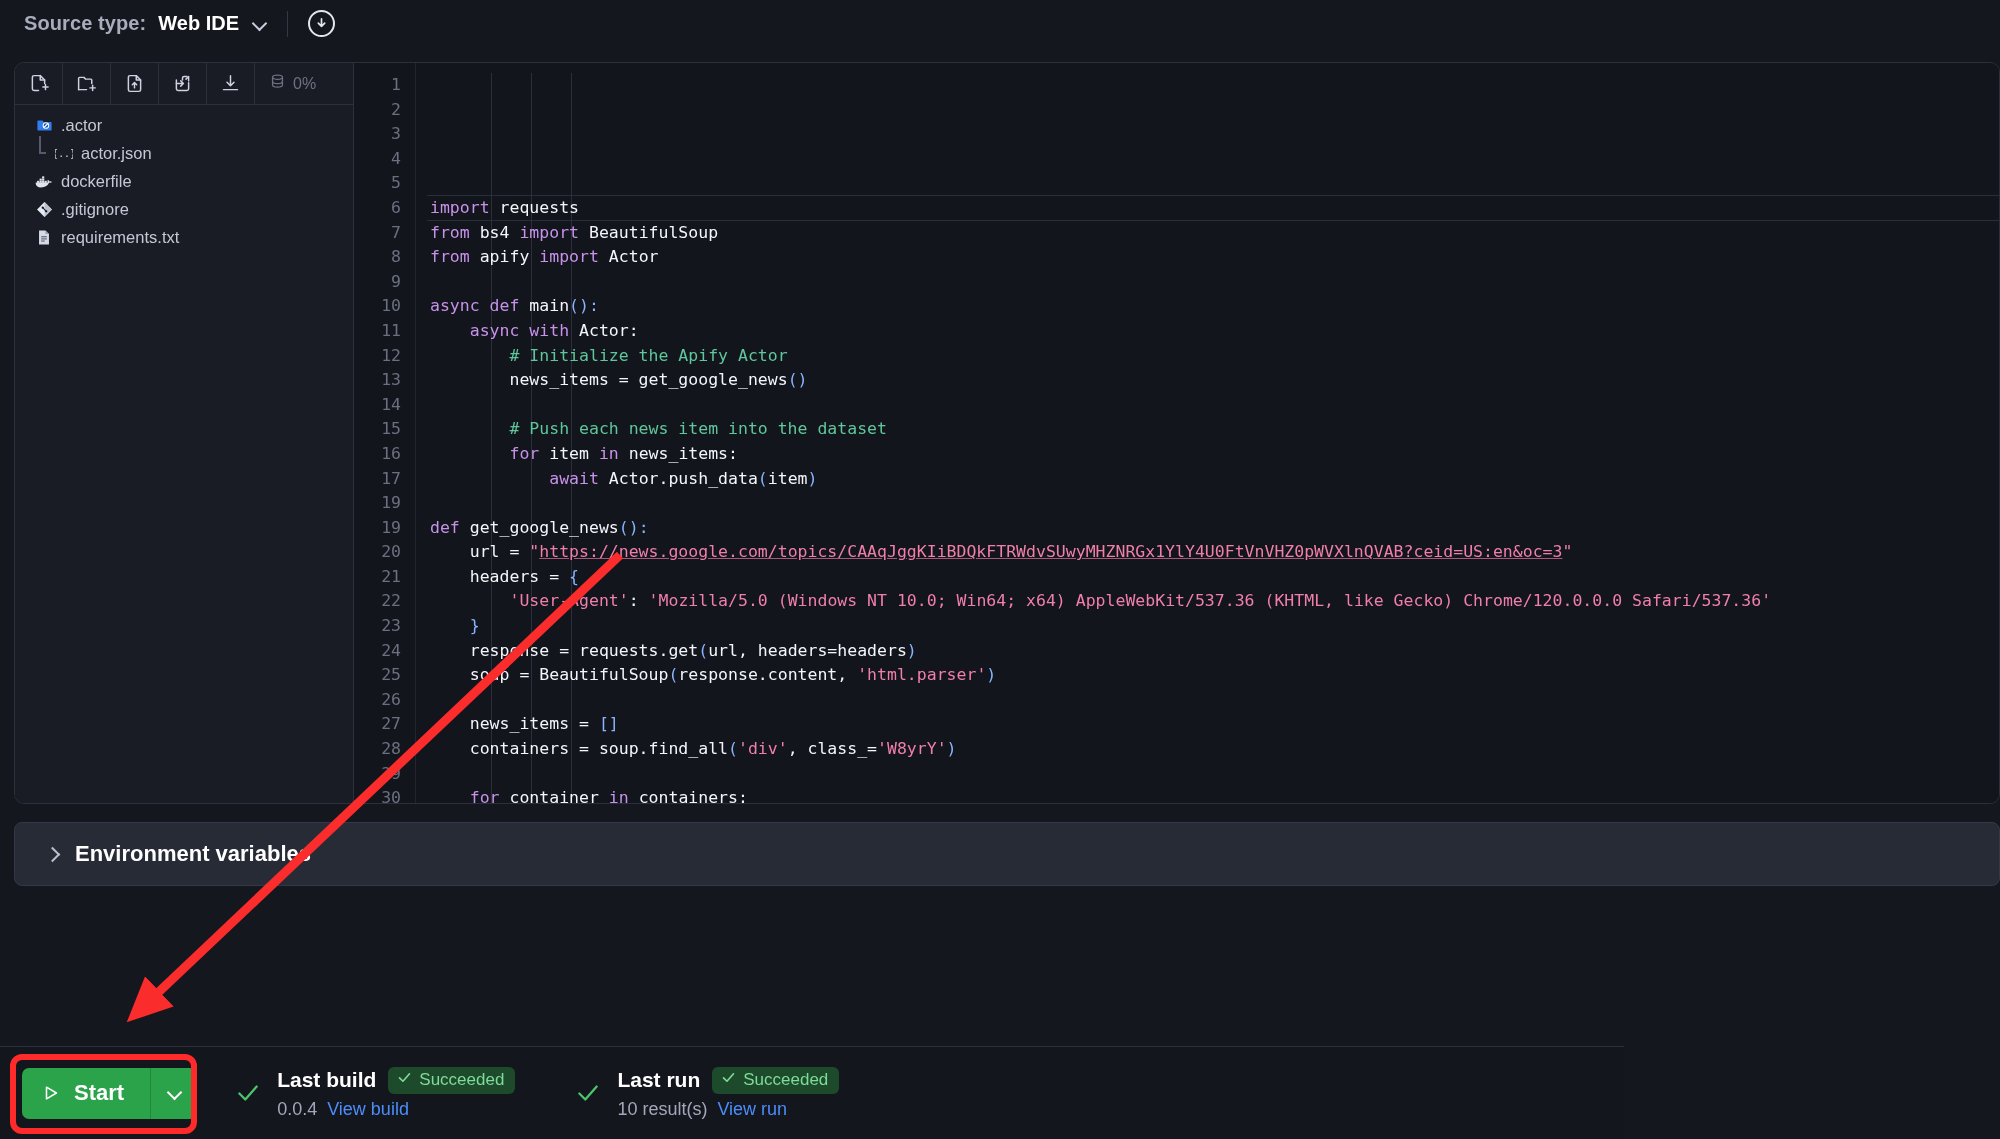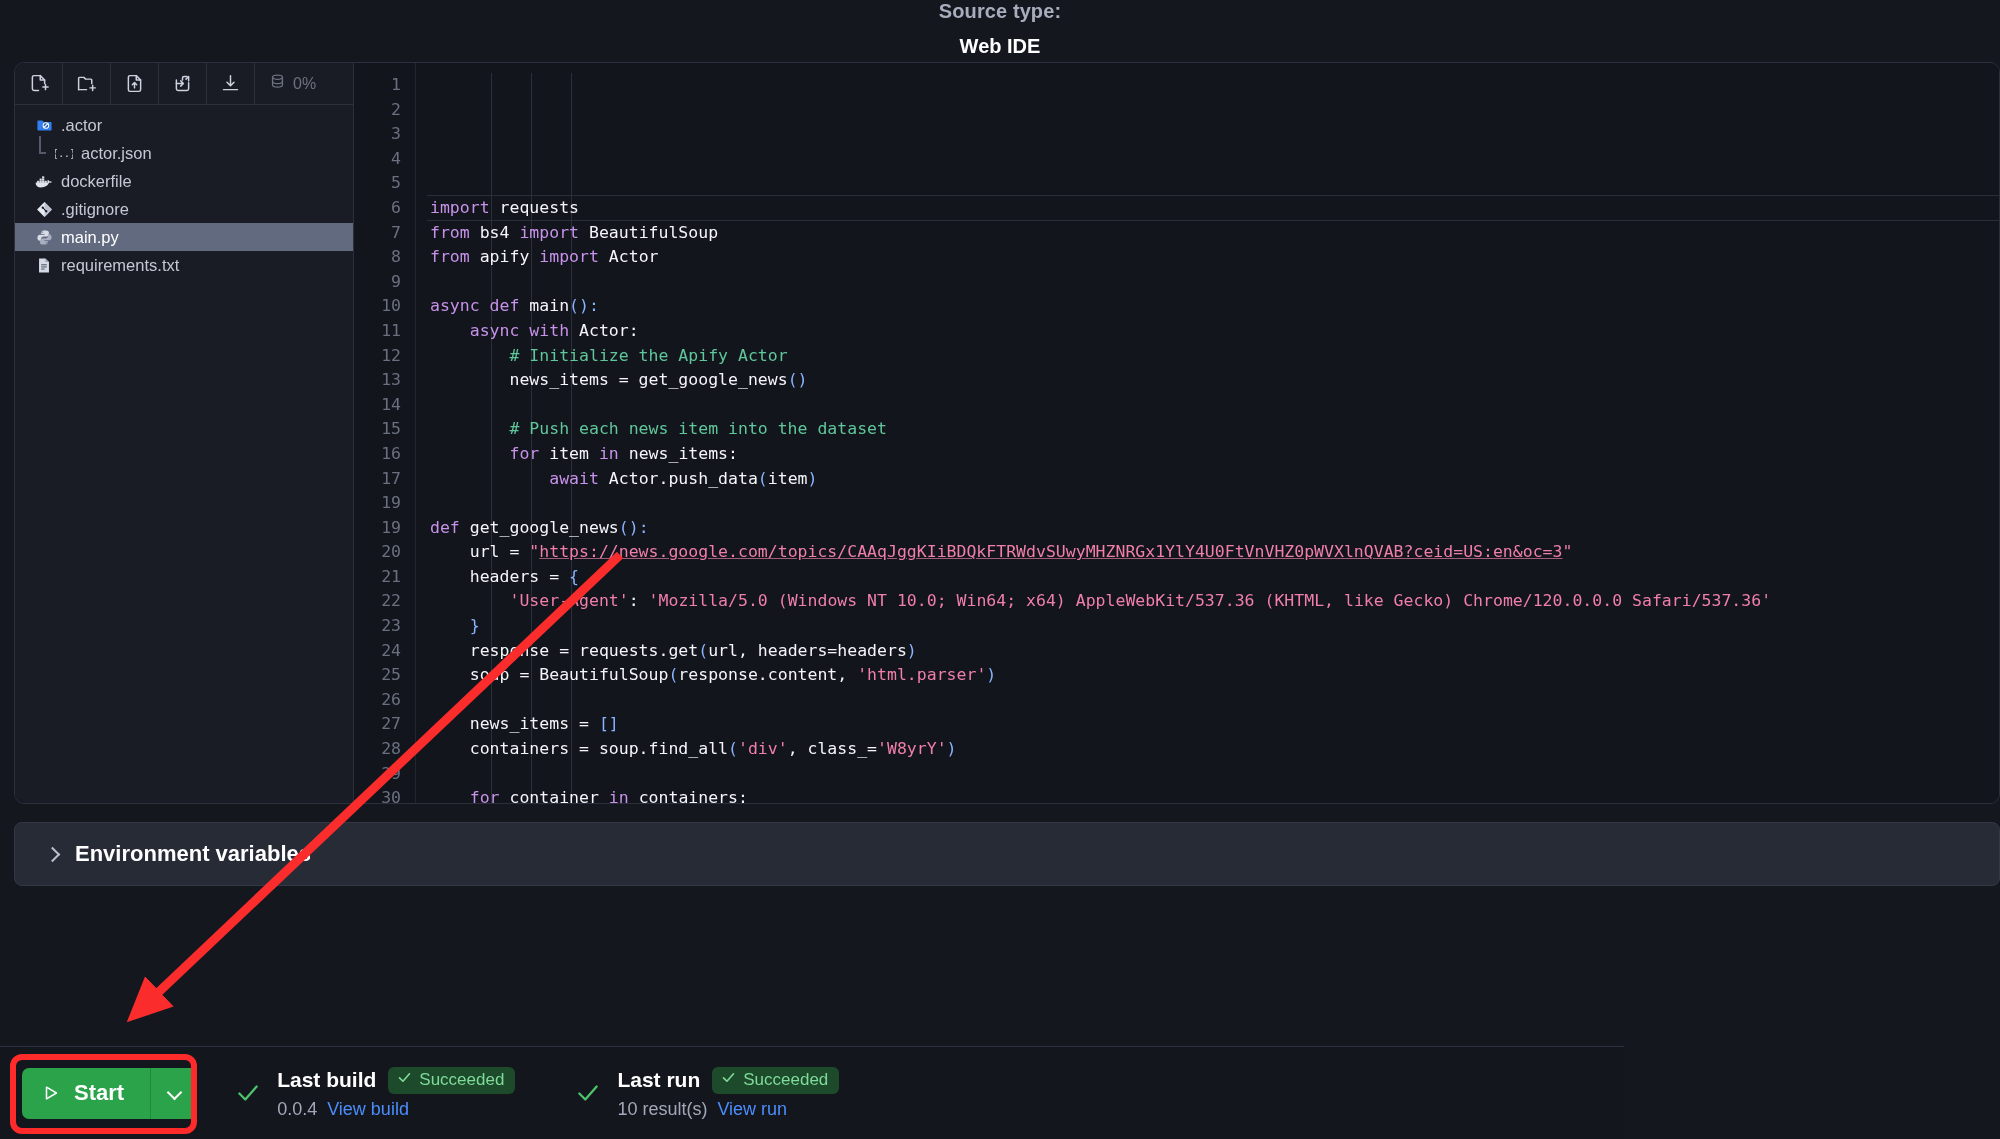--- a/index.html
+++ b/index.html
@@ -11,21 +11,20 @@
   }
   body { position: relative; }
 
   
   .topbar {
     height: 47px;
     display: flex; align-items: center;
     padding: 0 24px;
     background: #15171f;
     gap: 12px;
-    flex-direction: column;
   }
   .topbar-label { color: #a8adbd; font-size: 20px; font-weight: bold; letter-spacing: .1px; }
   .topbar-value { color: #ffffff; font-size: 20px; font-weight: bold; }
   .chev-down {
     display:inline-block; width: 14px; height: 14px; position: relative; margin-left: 2px;
   }
   .chev-down::before{
     content:""; position:absolute; left:1px; top:1px;
     width:9px; height:9px; border-right:2.2px solid #c9cedd; border-bottom:2.2px solid #c9cedd;
     transform: rotate(45deg);
@@ -291,29 +290,20 @@
               <path d="M12 1.5 22.5 12 12 22.5 1.5 12z" fill="#e6eaf2"></path>
               <path d="M12 1.5 22.5 12 12 22.5z" fill="#b9c0cf"></path>
               <circle cx="9.5" cy="9.5" r="1.6" fill="#15171f"></circle>
               <circle cx="14.5" cy="14.5" r="1.6" fill="#15171f"></circle>
               <path d="M9.5 9.5 14.5 14.5" stroke="#15171f" stroke-width="1.5"></path>
             </svg>
         </span>
         <span>.gitignore</span>
       </div>
 
-      <div class="file-row selected">
-        <span class="ficon">
-          <svg width="17" height="17" viewBox="0 0 24 24">
-            <path d="M11.9 2c-2.6 0-4.4.9-4.4 2.9v2.3h4.6v.8H5.6C3.5 8 2 9.4 2 12.4c0 2.7 1.3 4.3 3.4 4.3h1.6v-2.6c0-2.2 1.8-3.6 3.8-3.6h4.4c1.8 0 3-1.4 3-3.1V4.9C18.2 3 16.6 2 14 2zm-2.5 1.5c.5 0 .9.4.9.9s-.4.9-.9.9-.9-.4-.9-.9.4-.9.9-.9z" fill="#d8dce6"></path>
-            <path d="M12.1 22c2.6 0 4.4-.9 4.4-2.9v-2.3h-4.6v-.8h6.5c2.1 0 3.6-1.4 3.6-4.4 0-2.7-1.3-4.3-3.4-4.3h-1.6v2.6c0 2.2-1.8 3.6-3.8 3.6H8.8c-1.8 0-3 1.4-3 3.1v3.5C5.8 21 7.4 22 10 22zm2.5-1.5c-.5 0-.9-.4-.9-.9s.4-.9.9-.9.9.4.9.9-.4.9-.9.9z" fill="#a8afc0"></path>
-          </svg>
-        </span>
-        <span>main.py</span>
-      </div>
 
       <div class="file-row">
         <span class="ficon">
           <svg width="16" height="17" viewBox="0 0 20 24">
               <path d="M3 2h9l5 5v15H3z" fill="#d5dae6"></path>
               <path d="M12 2v5h5" fill="#9aa2b5"></path>
               <path d="M6 11h8M6 14h8M6 17h5" stroke="#4a5161" stroke-width="1.4"></path>
             </svg>
         </span>
         <span>requirements.txt</span>

